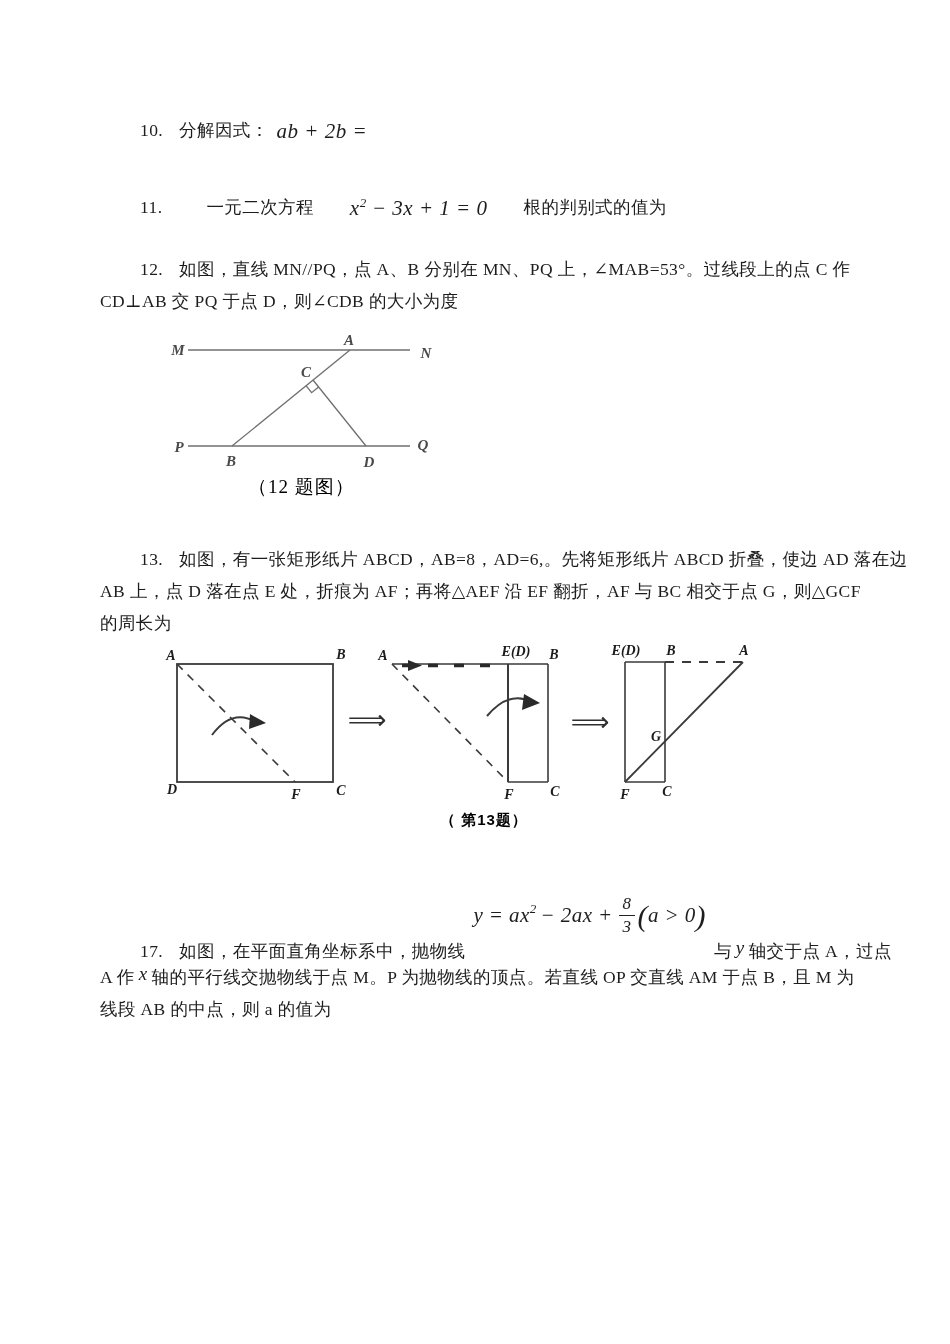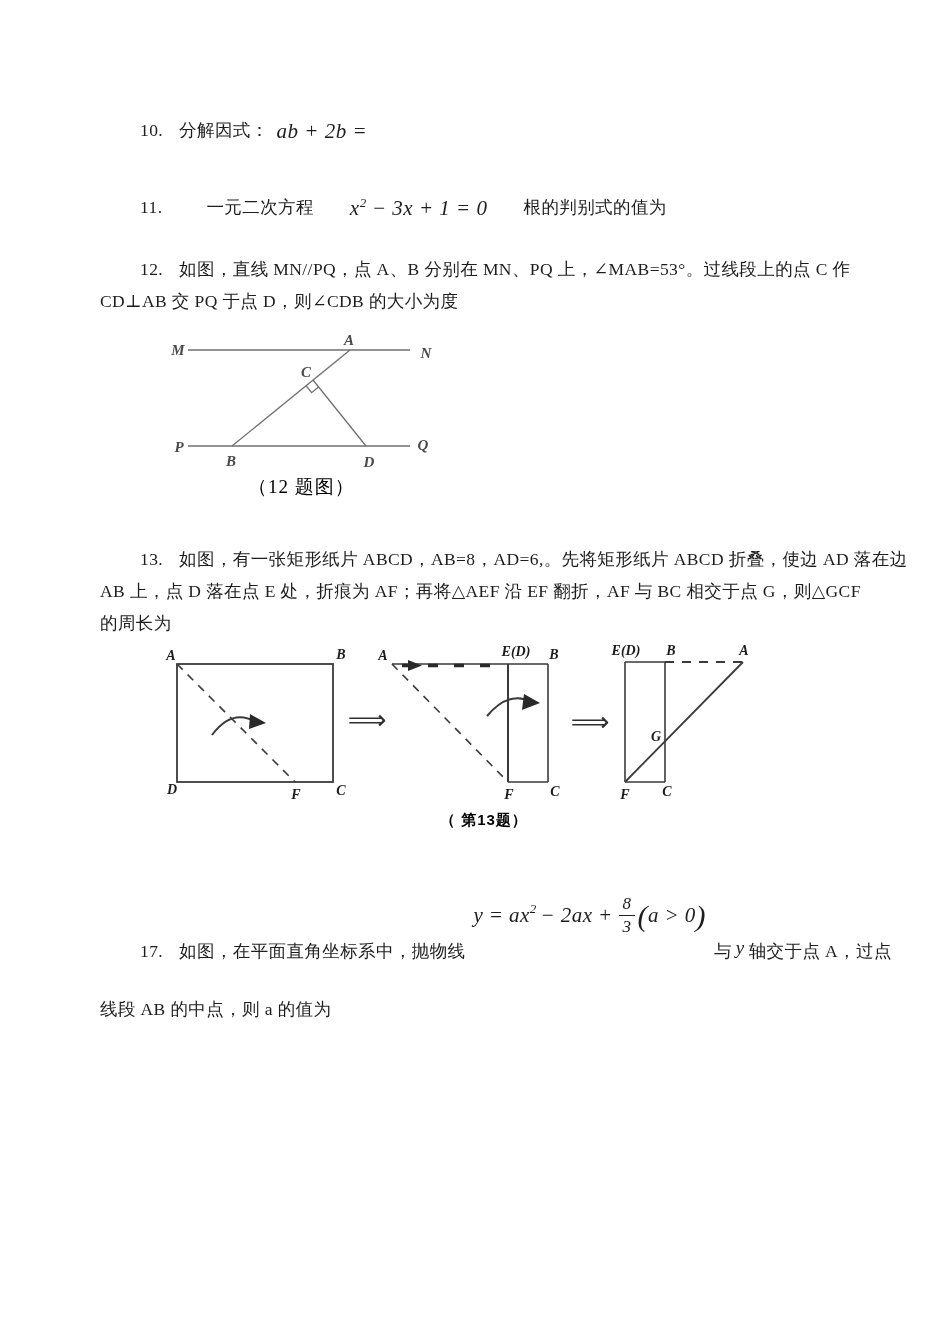--- a/index.html
+++ b/index.html
@@ -178,17 +178,22 @@
         <span class="den">3</span>
       </span>
       <span class="bigparen">(</span>
       <span>a &gt; 0</span>
       <span class="bigparen">)</span>
     </span>
     <span>与</span>
     <span class="mvar">y</span>
     <span>轴交于点 A，过点</span>
   </div>
+  <div class="line" style="left:100px; top:965px;">
+    <span>A 作</span>
+    <span class="mvar">x</span>
+    <span>轴的平行线交抛物线于点 M。P 为抛物线的顶点。若直线 OP 交直线 AM 于点 B，且 M 为</span>
+  </div>
   <div class="line" style="left:100px; top:997px;">
     <span>线段 AB 的中点，则 a 的值为</span>
   </div>
 
 </div>
 
 </body></html>

